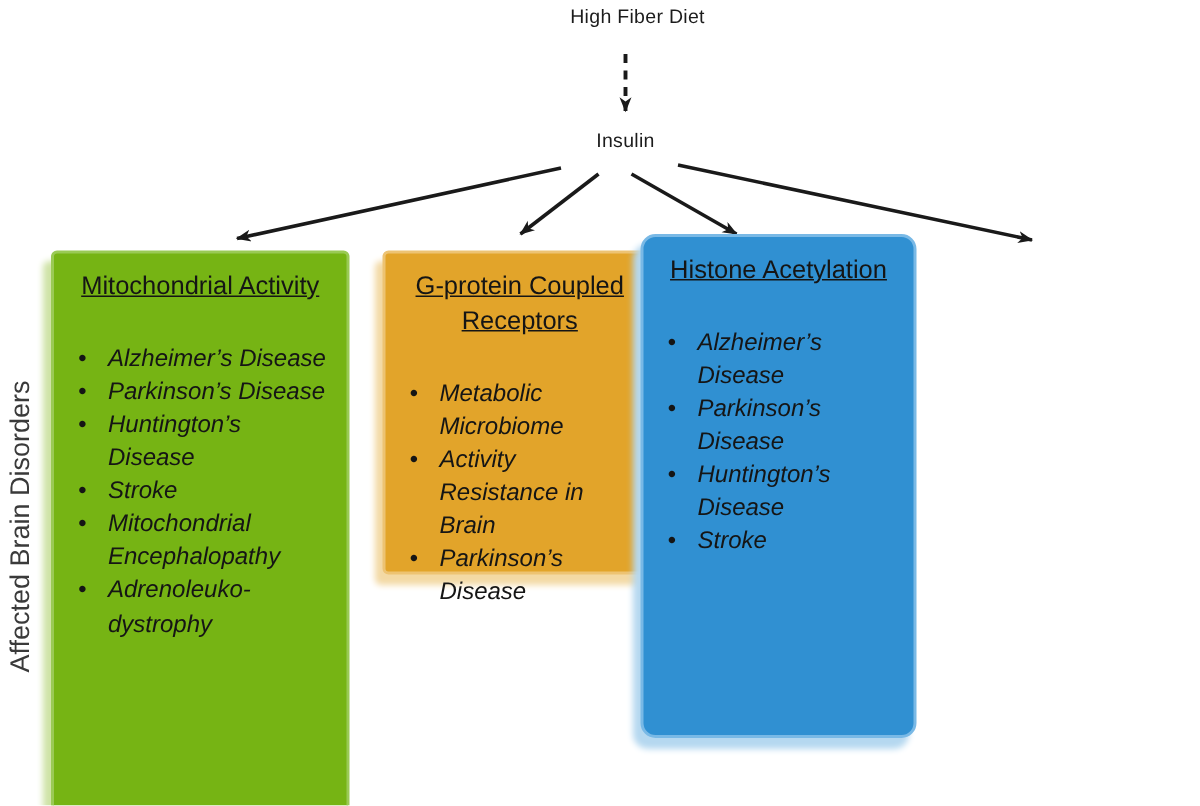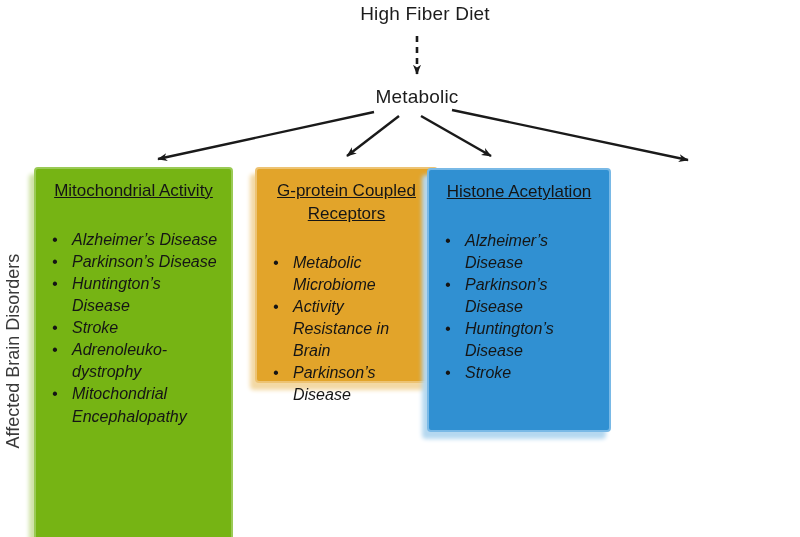--- a/index.html
+++ b/index.html
@@ -2,21 +2,21 @@
 <html><head>
 <meta charset="utf-8">
 <style>
   html,body{margin:0;padding:0;background:#fff;}
   .canvas{
     position:relative;width:800px;height:537px;background:#ffffff;overflow:hidden;
     font-family:"Liberation Sans", sans-serif;color:#141414;
   }
   .flow-label{
     position:absolute;transform:translateX(-50%);white-space:nowrap;
-    font-size:19px;color:#1c1c1c;letter-spacing:0.2px;
+    font-size:13px;color:#1c1c1c;letter-spacing:0.2px;
   }
   .arrows{position:absolute;left:0;top:0;width:800px;height:537px;pointer-events:none;}
   .side-label{
     position:absolute;left:-136px;top:340px;width:300px;height:22px;
     transform:rotate(-90deg);transform-origin:center;
     text-align:center;font-size:18px;color:#3a3a3a;white-space:nowrap;
   }
   .dbox{
     position:absolute;box-sizing:border-box;border:2px solid;border-radius:4px;
     padding:11px 12px 10px 12px;font-size:16px;line-height:1.38;color:#151515;
@@ -29,21 +29,21 @@
     list-style:none;margin:26px 0 0 0;padding:0;
   }
   .dbox li{
     position:relative;padding-left:24px;margin:0;font-style:italic;
   }
   .dbox li::before{
     content:"\2022";position:absolute;left:4px;top:0;
   }
   #box-0{left:34px;top:167px;width:199px;height:388px;}
   #box-1{left:255px;top:167px;width:183px;height:216px;}
-  #box-2{left:427px;top:168px;width:184px;height:264px;}
+  #box-2{left:427px;top:156px;width:184px;height:336px;border-radius:10px;}
   #box-3{left:619px;top:171px;width:177px;height:169px;}
 </style>
 </head>
 <body>
 
 <div class="canvas">
 
   <svg class="arrows" viewBox="0 0 800 537" xmlns="http://www.w3.org/2000/svg" style="color: rgb(26, 26, 26);">
     <defs>
       <marker id="ah" markerWidth="11" markerHeight="9" refX="9.2" refY="4" orient="auto" markerUnits="userSpaceOnUse">
@@ -54,33 +54,33 @@
     <line x1="417" y1="36" x2="417" y2="74" stroke="currentColor" stroke-width="2.6" stroke-dasharray="6,5" marker-end="url(#ah)"></line>
 
     <line x1="374" y1="112" x2="158" y2="159" stroke="currentColor" stroke-width="2.4" marker-end="url(#ah)"></line>
     <line x1="399" y1="116" x2="347" y2="156" stroke="currentColor" stroke-width="2.4" marker-end="url(#ah)"></line>
     <line x1="421" y1="116" x2="491" y2="156" stroke="currentColor" stroke-width="2.4" marker-end="url(#ah)"></line>
     <line x1="452" y1="110" x2="688" y2="160" stroke="currentColor" stroke-width="2.4" marker-end="url(#ah)"></line>
   </svg>
 
   <div class="flow-label" style="left:425px;top:3px;">High Fiber Diet</div>
 
-  <div class="flow-label" style="left:417px;top:86px;">Metabolic</div>
+  <div class="flow-label" style="left:417px;top:86px;">Insulin</div>
 
   <div class="side-label">Affected Brain Disorders</div>
 
   <div class="dbox" id="box-0" style="background-color: rgb(118, 180, 20); border-color: rgb(154, 202, 85); box-shadow: rgb(207, 227, 166) -5px 7px 4px;">
     <div class="box-title">Mitochondrial Activity</div>
     <ul>
       <li>Alzheimer’s Disease</li>
       <li>Parkinson’s Disease</li>
       <li>Huntington’s Disease</li>
       <li>Stroke</li>
+      <li>Mitochondrial Encephalopathy</li>
       <li>Adrenoleuko-dystrophy</li>
-      <li>Mitochondrial Encephalopathy</li>
     </ul>
   </div>
 
   <div class="dbox" id="box-1" style="background-color: rgb(226, 164, 42); border-color: rgb(237, 195, 115); box-shadow: rgb(243, 217, 164) -5px 7px 4px;">
     <div class="box-title">G-protein Coupled Receptors</div>
     <ul>
       <li>Metabolic Microbiome</li>
       <li>Activity Resistance in Brain</li>
       <li>Parkinson’s Disease</li>
     </ul>

